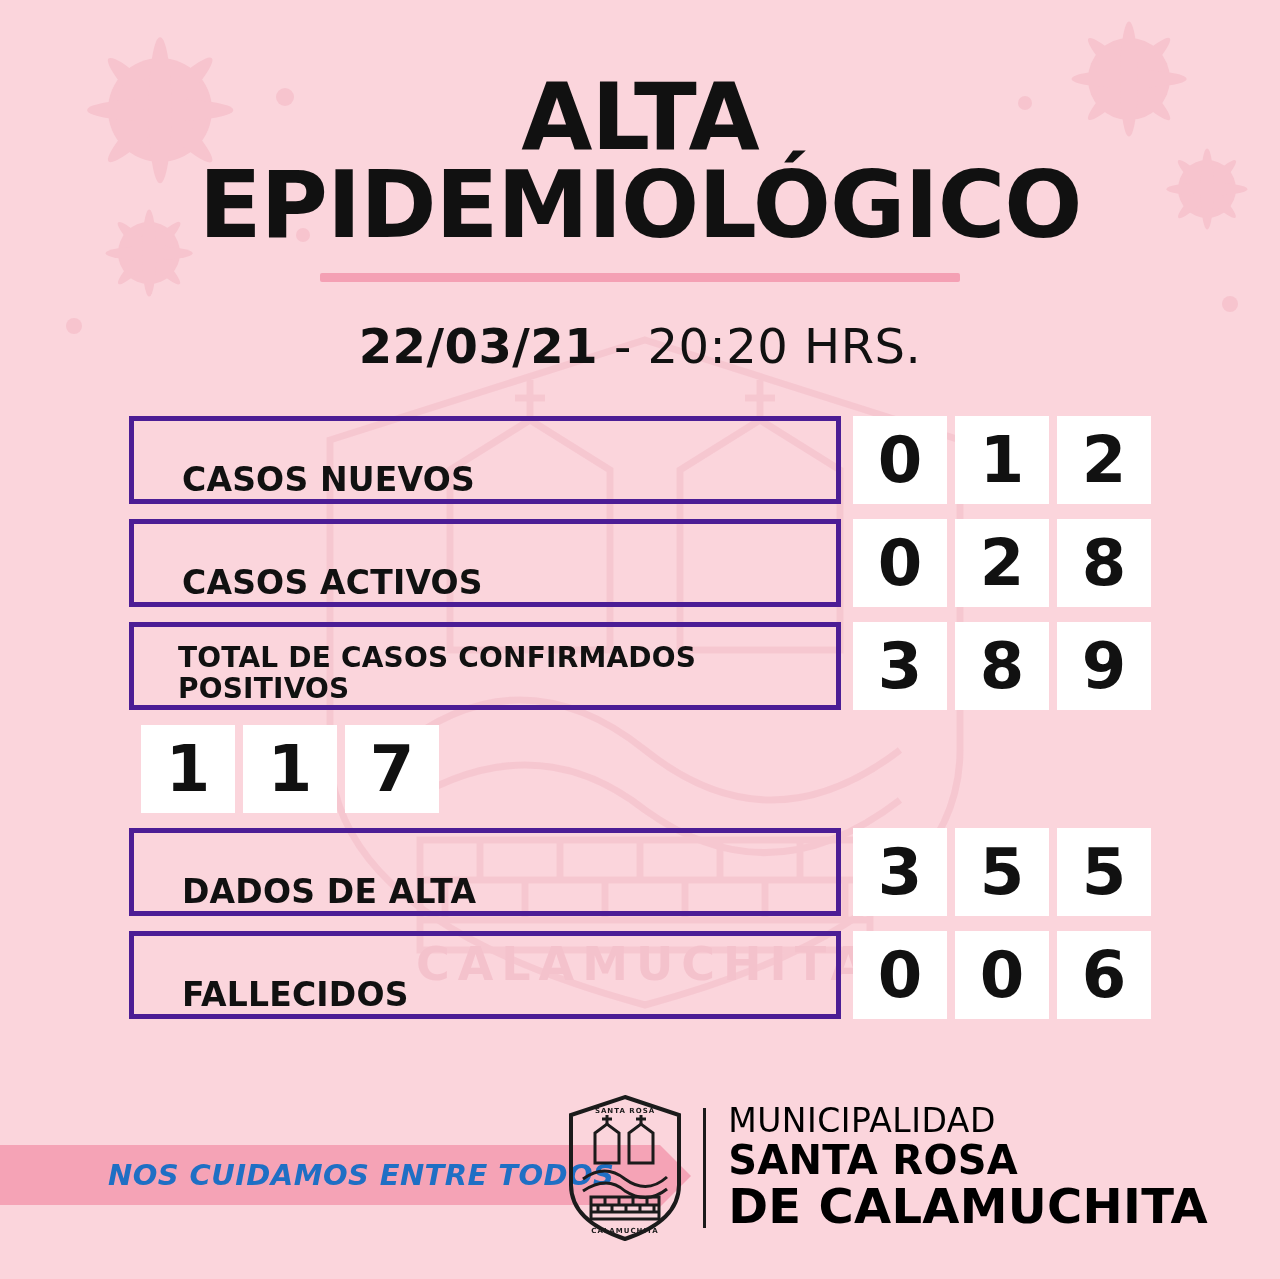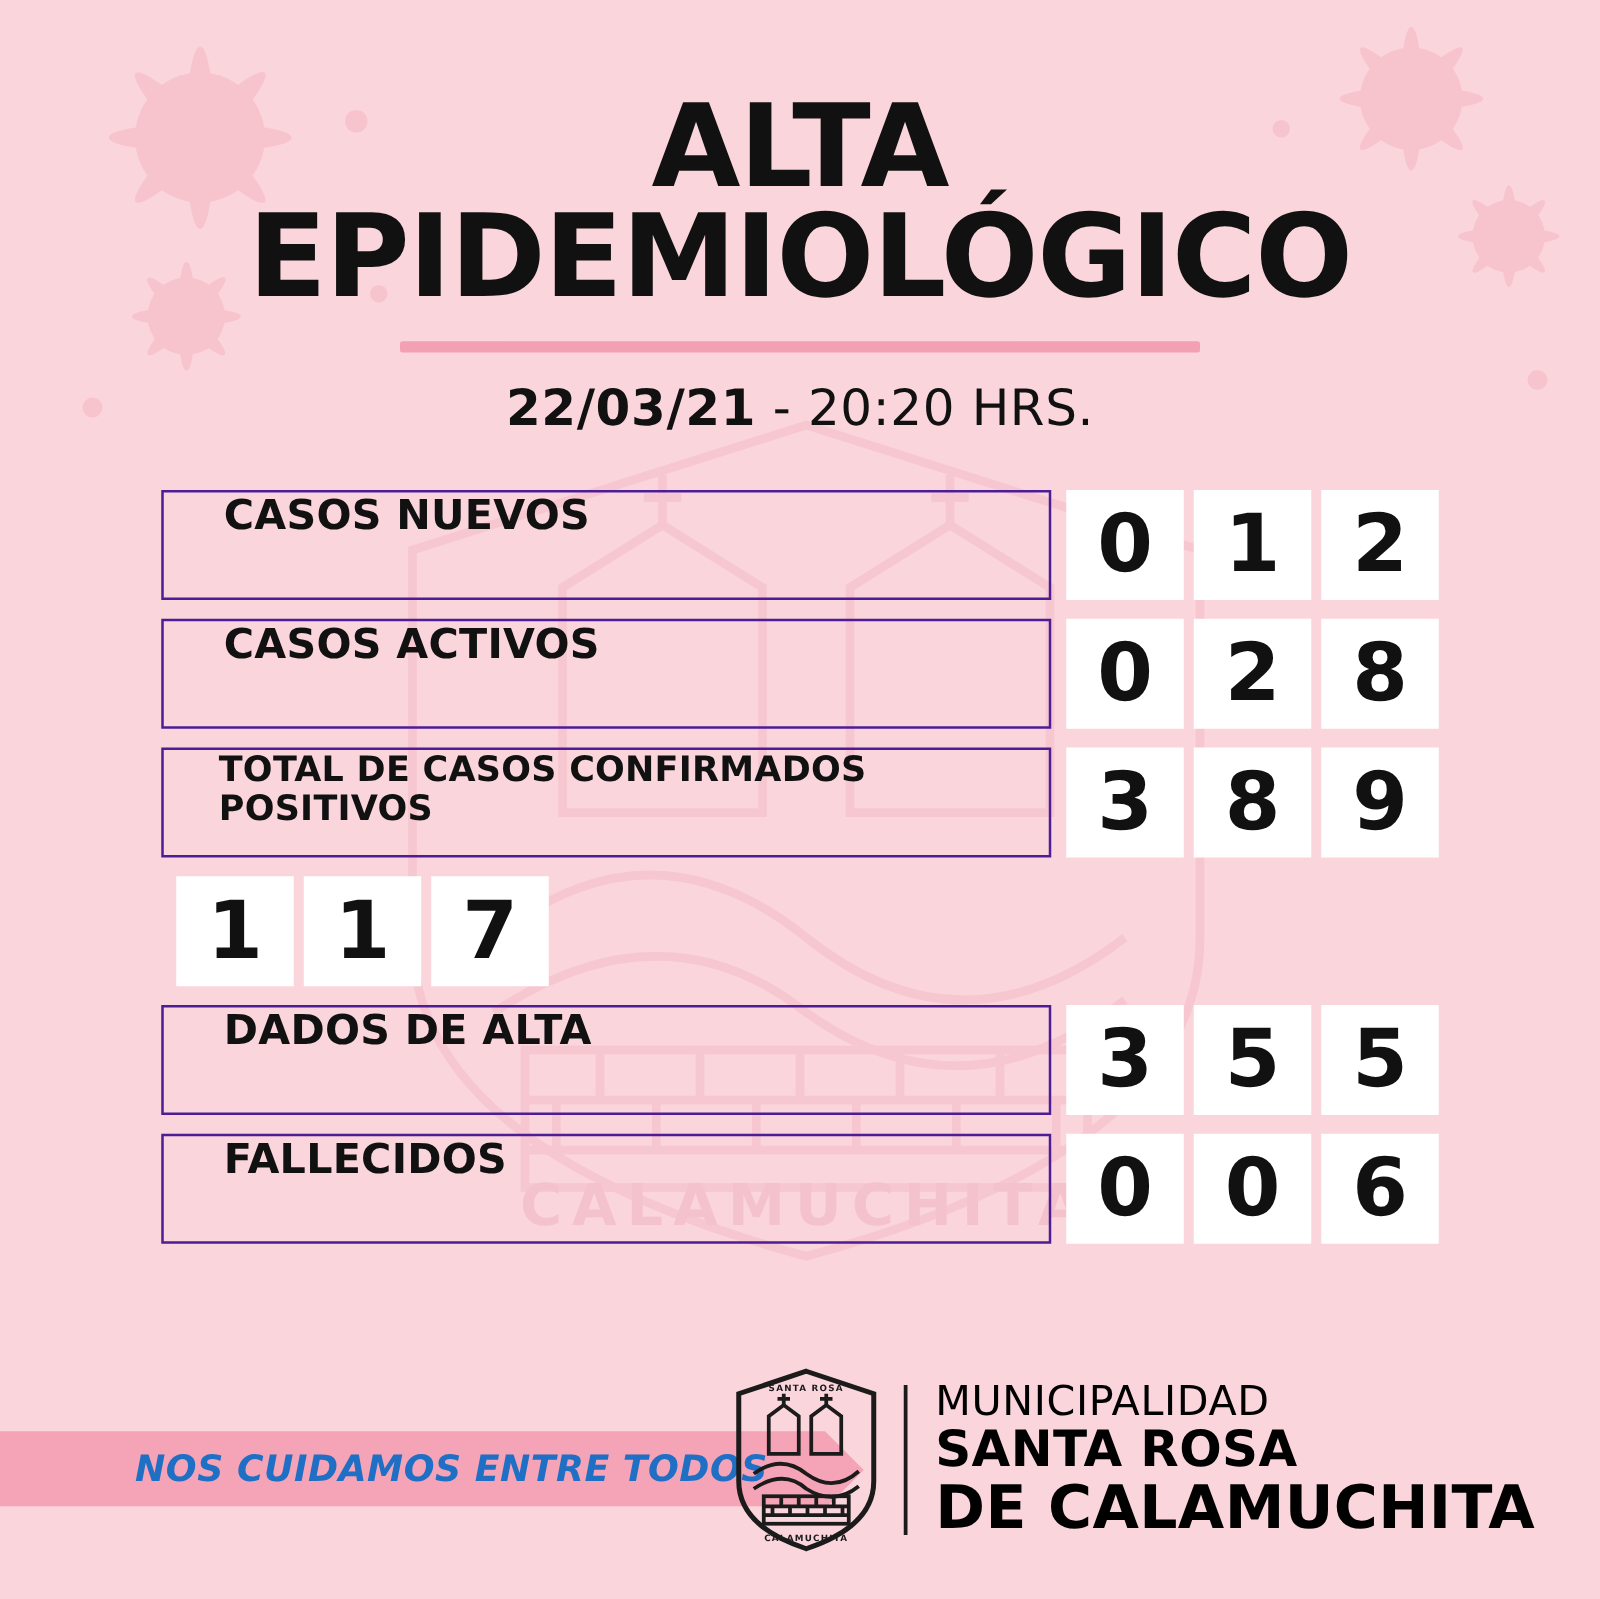--- a/index.html
+++ b/index.html
@@ -91,22 +91,22 @@
   }
   .title .line2 { display: block; }
   .title-underline {
     width: 640px;
     height: 9px;
     background: #f4a0b4;
     margin: 22px auto 0 auto;
     border-radius: 2px;
   }
   .datetime {
-    margin-top: 22px;
-    font-size: 40px;
+    margin-top: 36px;
+    font-size: 48px;
     color: #111;
     letter-spacing: 0.5px;
     font-family: "DejaVu Sans", sans-serif;
   }
   .datetime .date { font-weight: 800; }
   .datetime .time { font-weight: 500; }
 
   
   .table {
     position: relative;
@@ -116,23 +116,23 @@
   .row {
     display: flex;
     align-items: stretch;
     height: 88px;
     margin-bottom: 15px;
   }
   .row:last-child { margin-bottom: 0; }
 
   .label-box {
     flex: 1;
-    border: 2px solid #4c1d95;
-    display: flex;
-    align-items: flex-start;
+    border: 5px solid #4c1d95;
+    display: flex;
+    align-items: flex-end;
     padding-left: 48px;
     box-sizing: border-box;
   }
   .label-box .label {
     font-size: 33px;
     font-weight: 800;
     color: #111;
     letter-spacing: 0.2px;
     line-height: 1.12;
     font-family: "DejaVu Sans", sans-serif;
@@ -194,21 +194,21 @@
     font-size: 29px;
     font-weight: 800;
     font-style: italic;
     color: #1f6fc4;
     letter-spacing: 0.4px;
     font-family: "DejaVu Sans", sans-serif;
   }
 
   .muni {
     position: absolute;
-    right: 52px;
+    right: 72px;
     bottom: 36px;
     display: flex;
     align-items: center;
     justify-content: flex-end;
   }
   .muni-crest {
     width: 120px;
     height: 150px;
     margin-right: 18px;
   }

